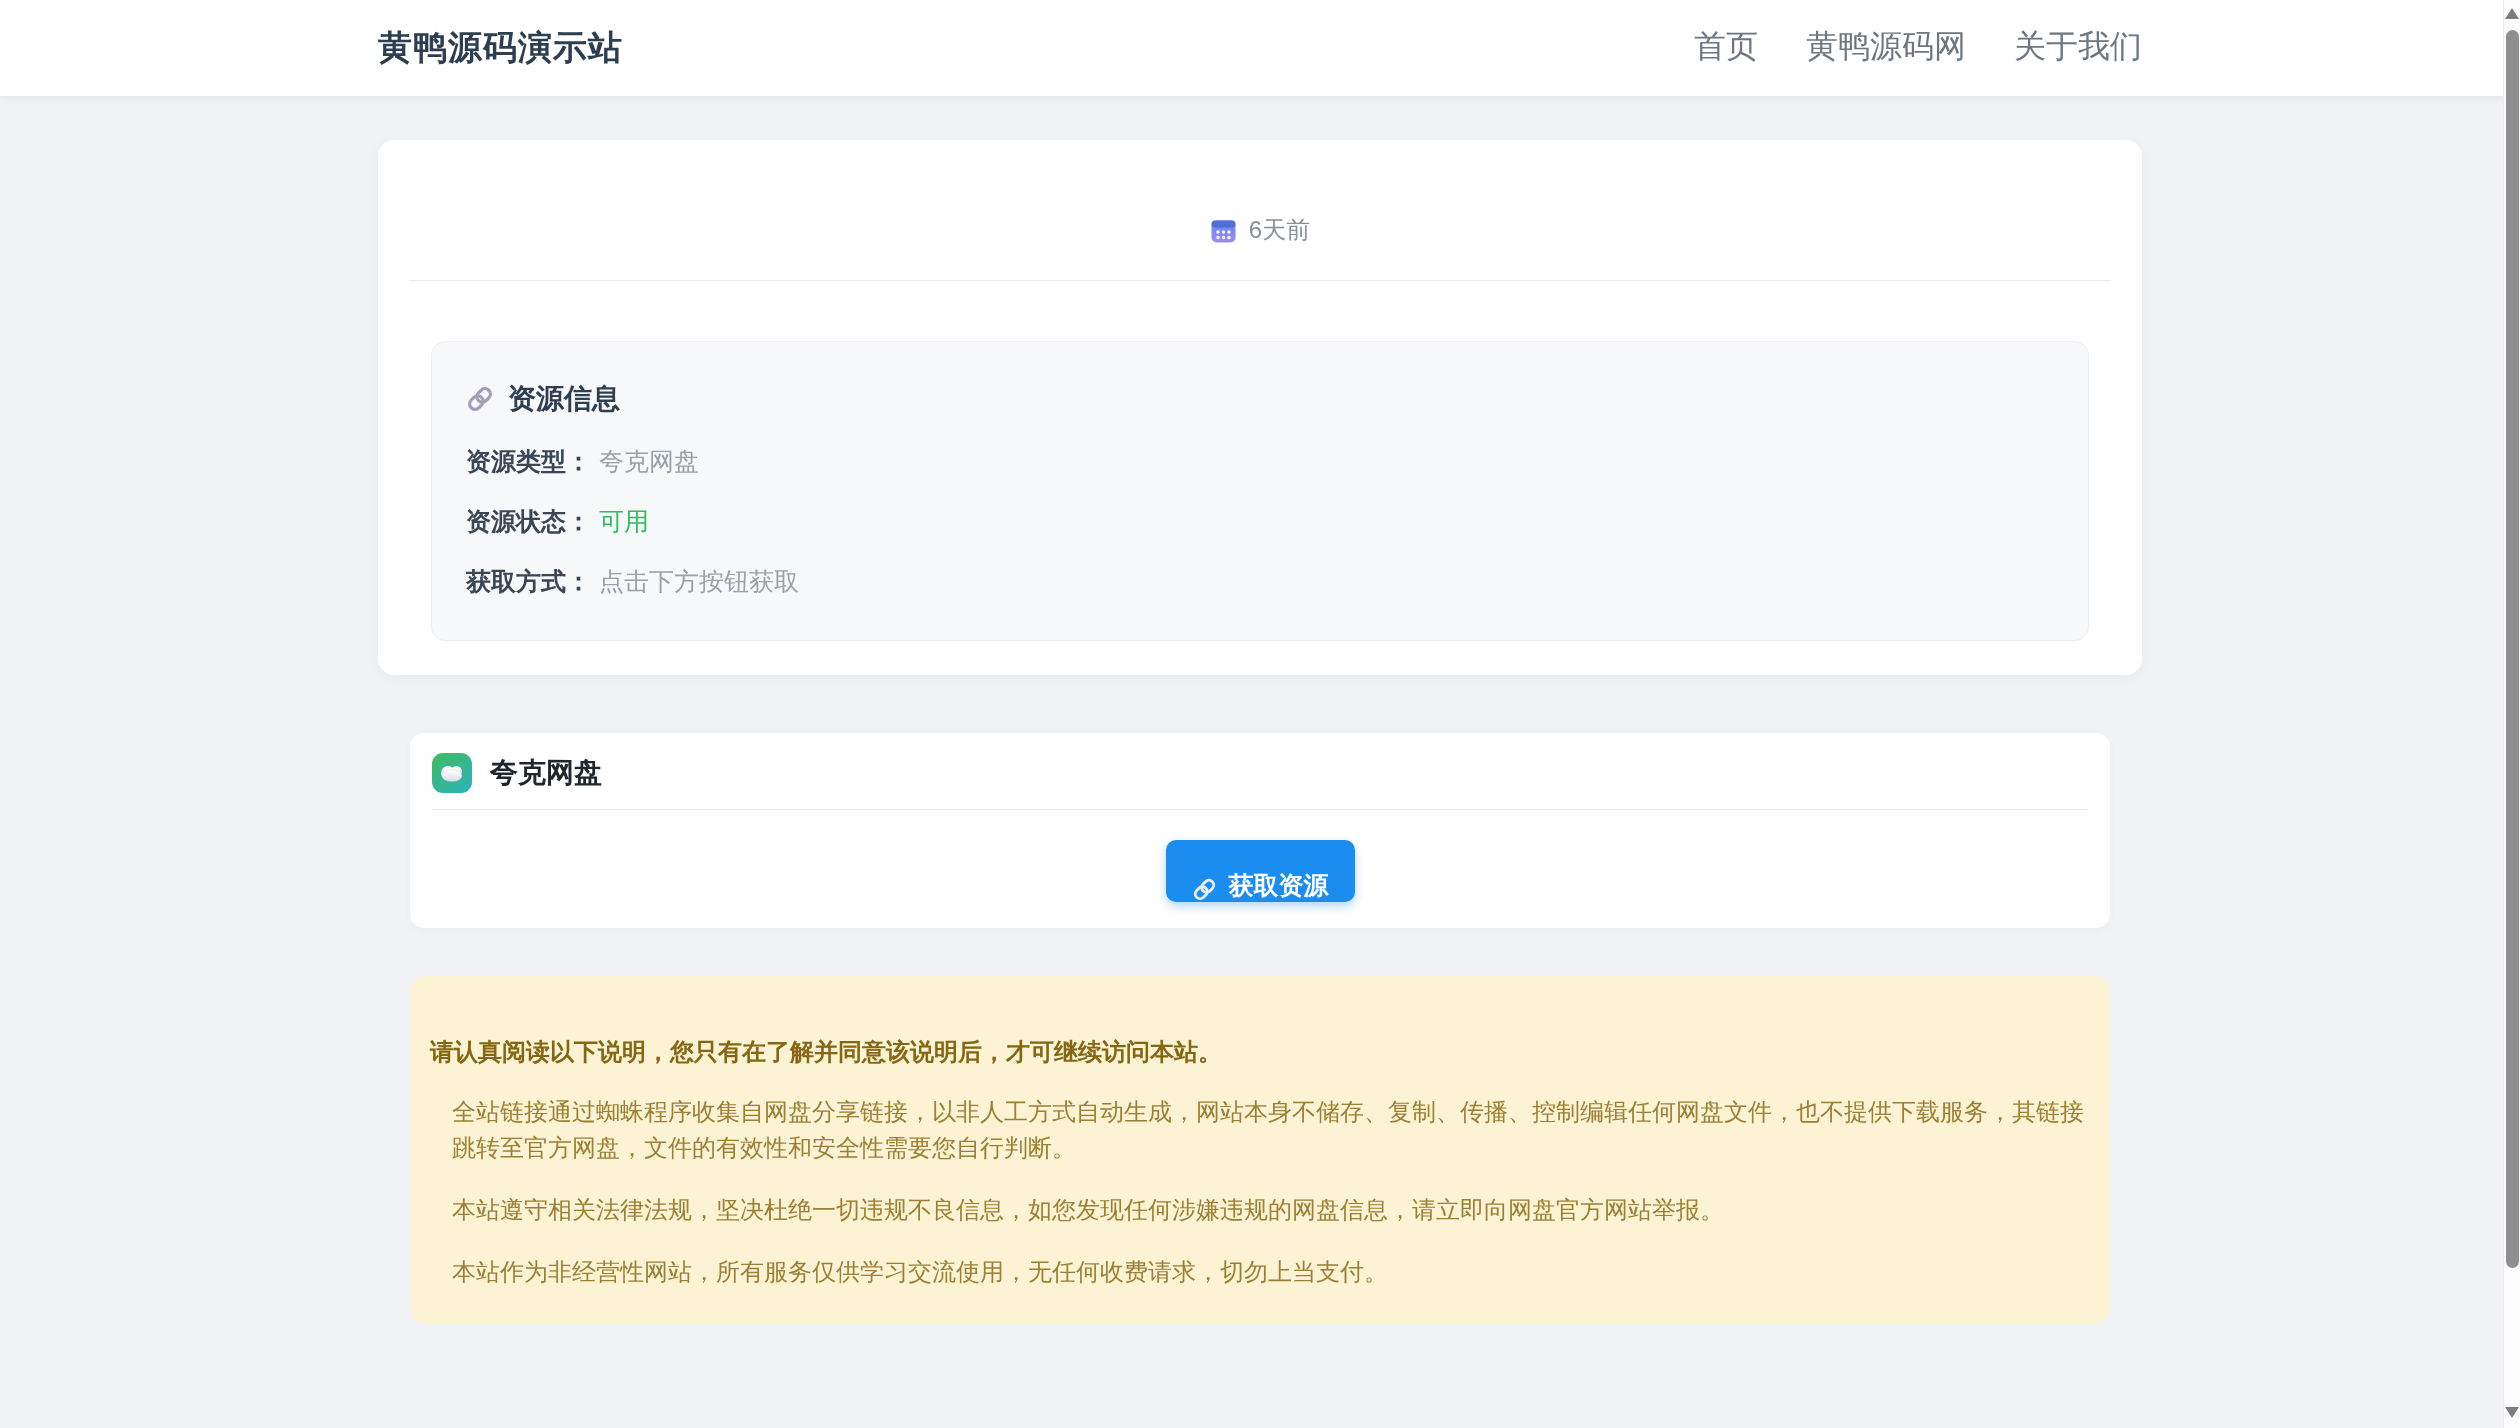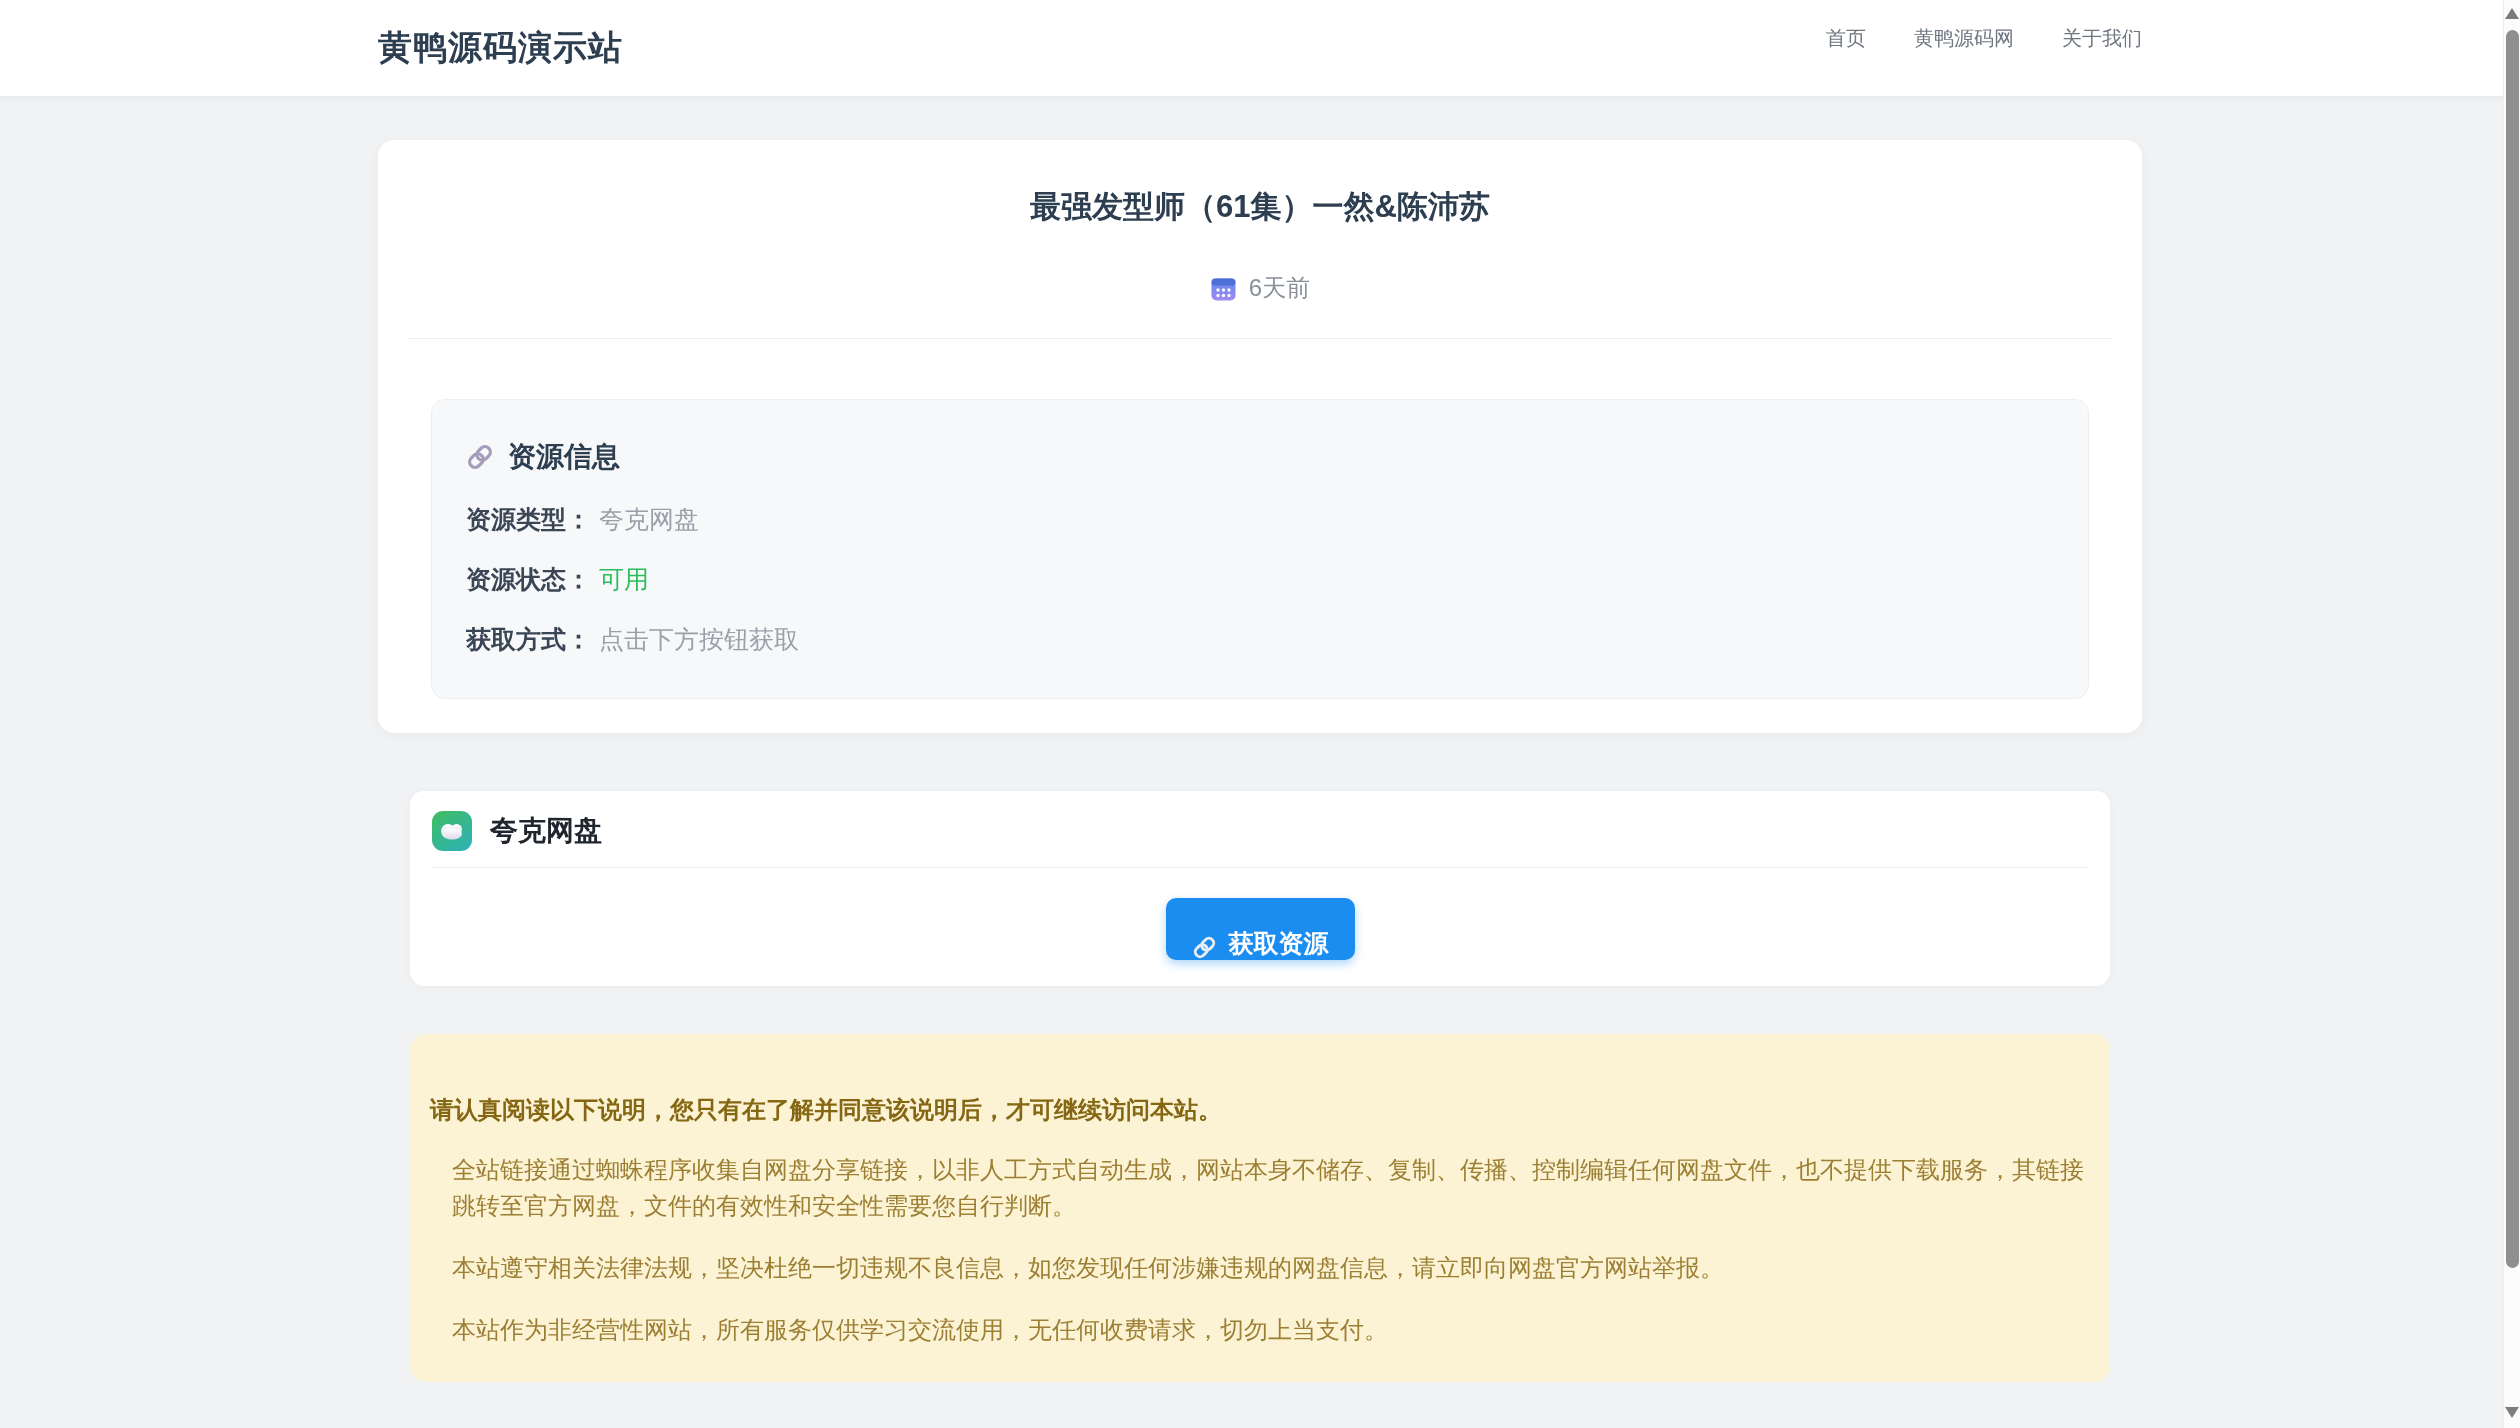--- a/index.html
+++ b/index.html
@@ -9,21 +9,21 @@
     background:#f1f2f4;
     font-family:"Liberation Sans","DejaVu Sans",sans-serif;
     color:#2c3e50;
   }
   
   .topbar { height:97px; background:#fff; border-bottom:1px solid #e9eaec;
             box-shadow:0 1px 6px rgba(0,0,0,.05); display:flex; align-items:center; }
   .topbar-inner { width:1764px; margin:0 auto; display:flex; align-items:flex-start; justify-content:space-between; }
   .site-title { font-size:34px; font-weight:bold; color:#2c3e50; cursor:pointer; letter-spacing:1px; }
   .nav { display:flex; gap:48px; }
-  .nav-link { font-size:20px; color:#6e7680; cursor:pointer; }
+  .nav-link { font-size:32px; color:#6e7680; cursor:pointer; }
   
   .container { width:1764px; margin:0 auto; }
   
   .article-card { margin-top:43px; background:#fff; border-radius:16px;
                   box-shadow:0 2px 12px rgba(0,0,0,.04); padding:30px 31px 34px; }
   .article-title { text-align:center; font-size:31px; font-weight:bold; color:#2c3e50; margin-top:16px; }
   .date-row { display:flex; justify-content:center; align-items:center; gap:12px;
               margin-top:44px; color:#8a9099; font-size:24px; }
   .article-divider { border:none; border-top:1px solid #ececee; margin:34px 0 0; }
   .info-box { margin:60px 22px 0; background:#f7f8fa; border:1px solid #eceef1;
@@ -72,21 +72,20 @@
       <span class="nav-link">首页</span>
       <span class="nav-link">黄鸭源码网</span>
       <span class="nav-link">关于我们</span>
     </nav>
   </div>
 </header>
 
 <div class="container">
 
   <section class="article-card">
-    <h1 class="article-title">最强发型师（61集）一然&amp;陈沛苏</h1>
 
     <div class="date-row">
       <span class="icon">
         <svg width="27" height="27" viewBox="0 0 27 27">
           <defs>
             <linearGradient id="calGrad" x1="0" y1="0" x2="0" y2="1">
               <stop offset="0" stop-color="#5e87ea"></stop>
                 <stop offset="1" stop-color="#a08cf0"></stop>
             </linearGradient>
           </defs>

